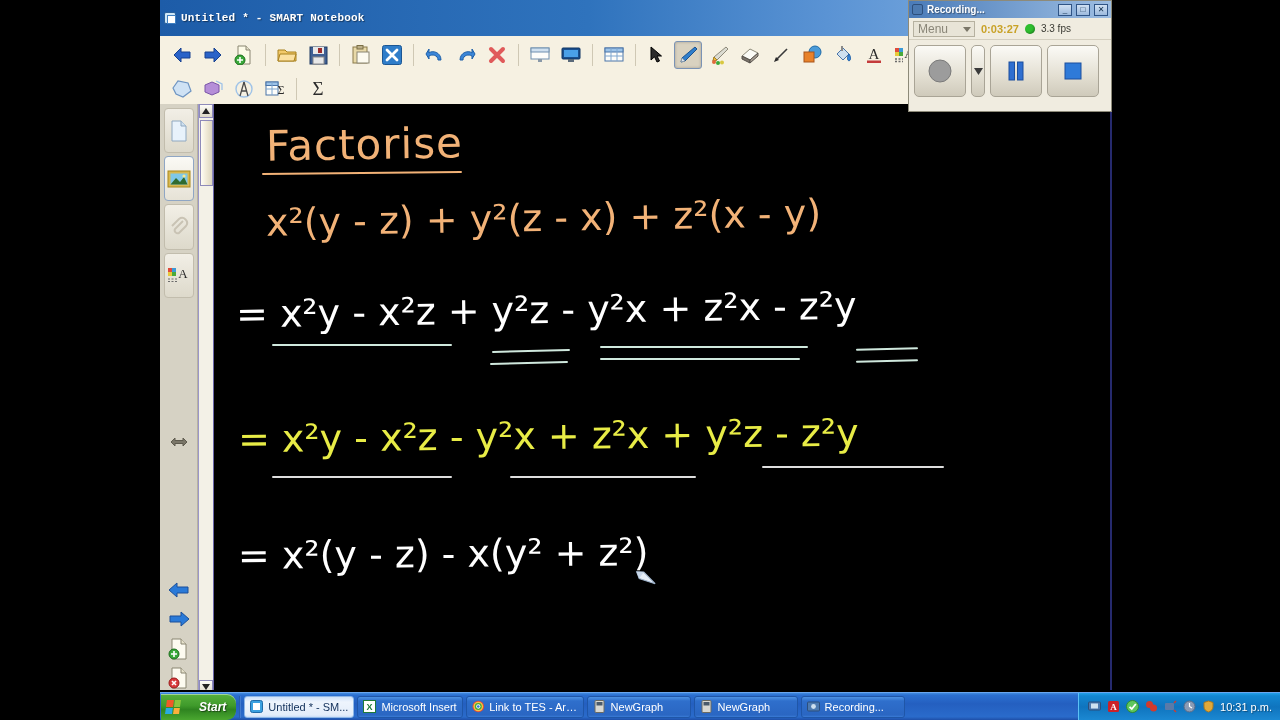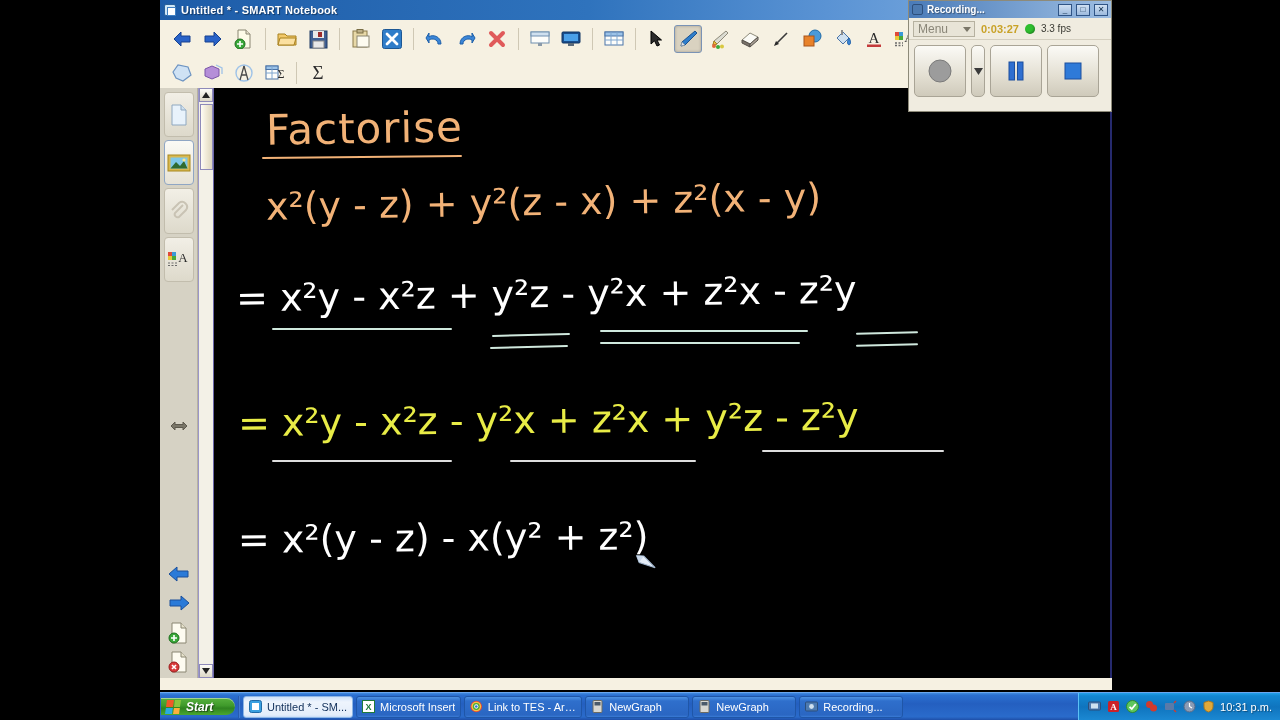--- a/index.html
+++ b/index.html
@@ -8,23 +8,23 @@
     background: #000; font-family: "Liberation Sans", sans-serif;
   }
   #screen { position: relative; width: 1280px; height: 720px; background: #000; }
 
   
   #app-window {
     position: absolute; left: 160px; top: 0; width: 952px; height: 690px;
     background: #f6f1e2; overflow: hidden;
   }
   #title-bar {
-    height: 20px; width: 100%;
+    height: 36px; width: 100%;
     background: linear-gradient(to right, #1d5ca8 0%, #2f73bd 45%, #5a93d4 70%, #8fb9e6 100%);
-    display: flex; align-items: center; padding-left: 4px; gap: 5px;
+    display: flex; align-items: center; padding-left: 4px; gap: 5px; font-family: Liberation Mono, monospace;
   }
   #title-bar .tb-icon {
     width: 12px; height: 12px; background: #cfe7f7; border: 1px solid #2a6099;
     border-radius: 2px; position: relative;
   }
   #title-bar .tb-icon::after {
     content: ""; position: absolute; left: 2px; top: 2px; width: 7px; height: 7px;
     background: #ffffff; border: 1px solid #3f7fc1;
   }
   #title-text {
@@ -142,23 +142,23 @@
   .rbtn.pause  { width: 52px; }
   .rbtn.stop   { width: 52px; }
 
   
   #taskbar {
     position:absolute; left:160px; bottom:0; width:1120px; height:28px;
     background: linear-gradient(to bottom,#3f8ae0 0%,#2b6fd0 8%,#245fc0 40%,#2a6bcb 88%,#1e4fa8 100%);
     border-top: 1px solid #6aa6ef; display:flex; align-items:center;
   }
   #start-button {
-    height: 17px; min-width: 74px; margin-left:1px;
+    height: 26px; min-width: 74px; margin-left:1px;
     background: linear-gradient(to bottom,#57b13d 0%,#3f9a2b 45%,#2f8420 60%,#4aa730 100%);
-    border-radius: 0 9px 9px 0; display:flex; align-items:center; gap:6px; padding: 0 10px 0 5px;
+    border-radius: 0 9px 9px 0; display:flex; align-items:center; gap:19px; padding: 0 10px 0 5px;
     box-shadow: inset 0 1px 0 rgba(255,255,255,.45);
   }
   #start-button .flag { width:14px;height:14px;display:grid;grid-template-columns:1fr 1fr;grid-template-rows:1fr 1fr;gap:1px;transform:skewX(-8deg);}
   #start-button .flag i { display:block; }
   #start-label { color:#fff; font-size:12px; font-weight:bold; font-style:italic; text-shadow:1px 1px 1px rgba(0,0,0,.5);}
   .tb-sep { width:2px; height:22px; margin:0 3px; background:linear-gradient(to right,#1b4d9e,#4f8ae0);}
   .task-btn {
     height:22px; min-width:104px; max-width:118px; margin-right:3px; padding:0 5px;
     display:flex; align-items:center; gap:5px; border-radius:3px;
     background: linear-gradient(to bottom,#4d92e4,#2f6fcc 20%,#2a66c2 90%,#3b7cd6);

